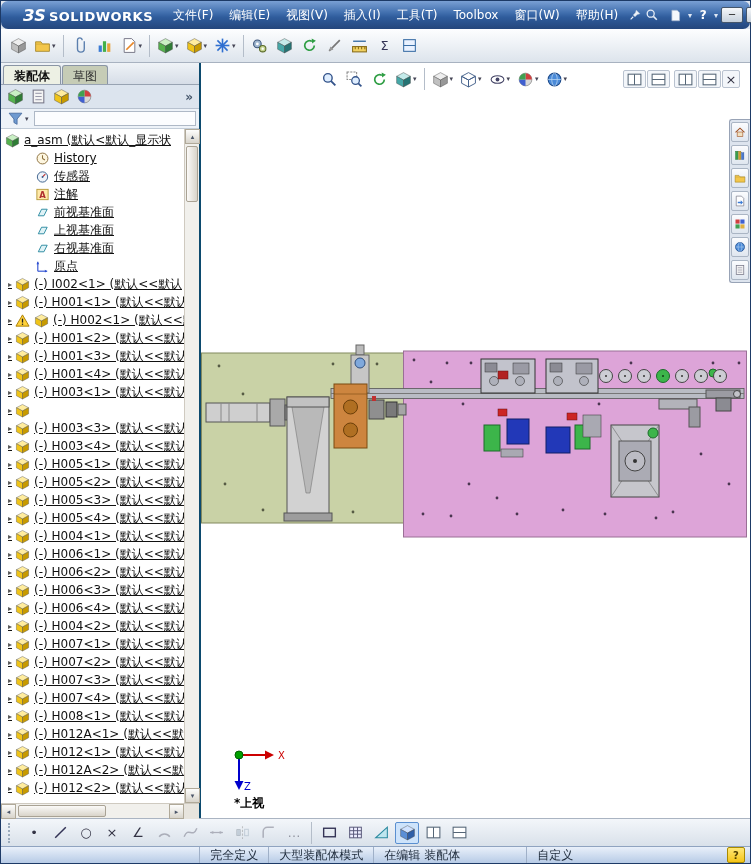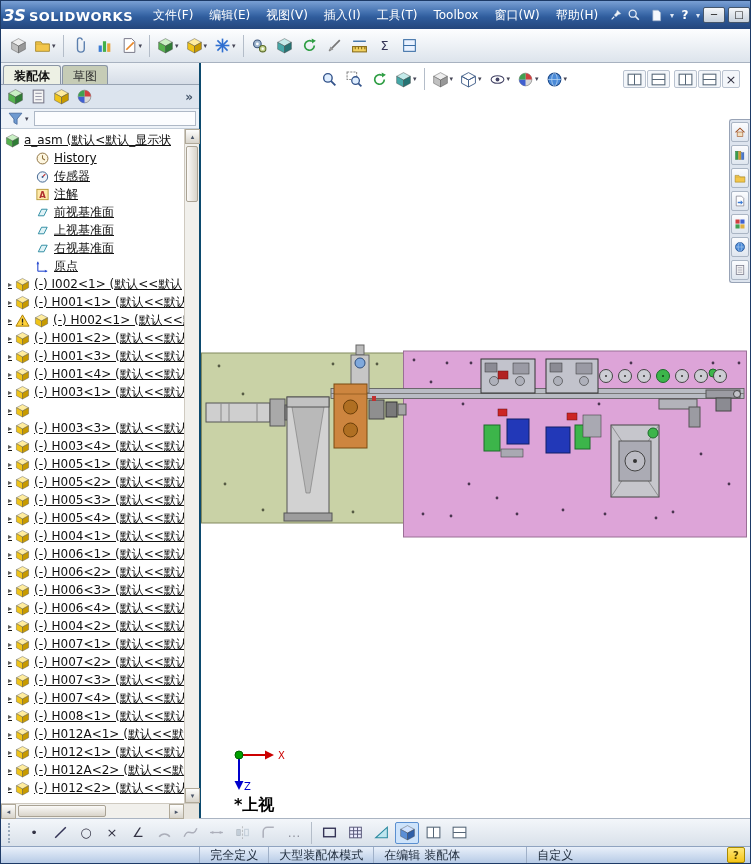--- a/index.html
+++ b/index.html
@@ -1,22 +1,22 @@
 <!DOCTYPE html>
 <html><head>
 <meta charset="utf-8">
 <style>
   *{margin:0;padding:0;box-sizing:border-box;}
   html,body{width:751px;height:864px;overflow:hidden;background:#9aa7b8;
     font-family:"DejaVu Sans","Liberation Sans",sans-serif;font-size:12px;}
   #app{position:relative;width:751px;height:864px;border:1px solid #1d3a66;background:#dfe5ee;display:flex;flex-direction:column;}
 
   
-  .titlebar{height:28px;flex:none;display:flex;align-items:center;padding:0 0;color:#fff;
-    background:linear-gradient(180deg,#7aa0d4 0%,#416fae 42%,#2f5c9c 58%,#24467c 100%);}
+  .titlebar{height:28px;flex:none;display:flex;align-items:center;padding:0 20px;color:#fff;
+    background:linear-gradient(180deg,#7aa0d4 0%,#416fae 42%,#2f5c9c 58%,#24467c 100%);border-radius:7px;}
   .logo{display:flex;align-items:baseline;gap:3px;margin:0 12px 0 2px;white-space:nowrap;}
   .logo .mark{font-weight:bold;font-style:italic;font-size:16px;color:#fff;}
   .logo .word{font-weight:bold;font-size:13px;letter-spacing:.5px;color:#fff;}
   .menubar{display:flex;align-items:center;height:100%;}
   .menu-item{padding:4px 8px;color:#fff;cursor:default;white-space:nowrap;}
   .pin{width:18px;height:18px;display:inline-flex;align-items:center;justify-content:center;margin-left:2px;}
   .title-right{margin-left:auto;display:flex;align-items:center;gap:3px;}
   .tico{width:20px;height:18px;display:inline-flex;align-items:center;justify-content:center;}
   .tdd{font-size:8px;color:#dfe8f5;}
   .thelp{width:16px;height:16px;display:inline-flex;align-items:center;justify-content:center;
@@ -82,21 +82,21 @@
   .headsup{top:5px;left:116px;}
   .headsup .tbtn{height:22px;}
   .headsup2{top:7px;left:422px;}
   .headsup2 .tbtn{height:18px;min-width:18px;border:1px solid #b9c2cf;background:#f3f6fa;}
   .headsup3{top:7px;right:10px;}
   .headsup3 .tbtn{height:18px;min-width:18px;border:1px solid #b9c2cf;background:#f3f6fa;}
   .right-strip{position:absolute;top:56px;right:0;width:21px;padding:2px 1px;display:flex;flex-direction:column;gap:3px;
     background:#dde4ee;border:1px solid #98a3b6;border-right:none;border-radius:3px 0 0 3px;}
   .right-strip .tbtn{min-width:17px;height:20px;background:linear-gradient(#fbfcfe,#dfe6ef);border:1px solid #aab5c4;}
   .right-strip .tbtn svg{width:14px;height:14px;}
-  .view-label{position:absolute;left:33px;top:732px;color:#000;font-size:16px;font-weight:bold;}
+  .view-label{position:absolute;left:33px;top:732px;color:#000;font-size:12px;font-weight:bold;}
 
   
   .sketchbar{height:28px;flex:none;display:flex;align-items:center;gap:2px;padding:0 7px;
     background:linear-gradient(#f3f6fa,#d9e1ea);border-top:1px solid #aab4c2;}
   .sketchbar .tbtn{height:22px;min-width:24px;}
   .statusbar{height:17px;flex:none;display:flex;align-items:flex-end;color:#1d2a3a;
     background:linear-gradient(#e9f0fa,#b7cbe6);border-top:1px solid #8fa3c0;}
   .sb-fill{flex:1;}
   .sb-fill2{flex:.7;}
   .sb-gap{width:56px;flex:none;}

